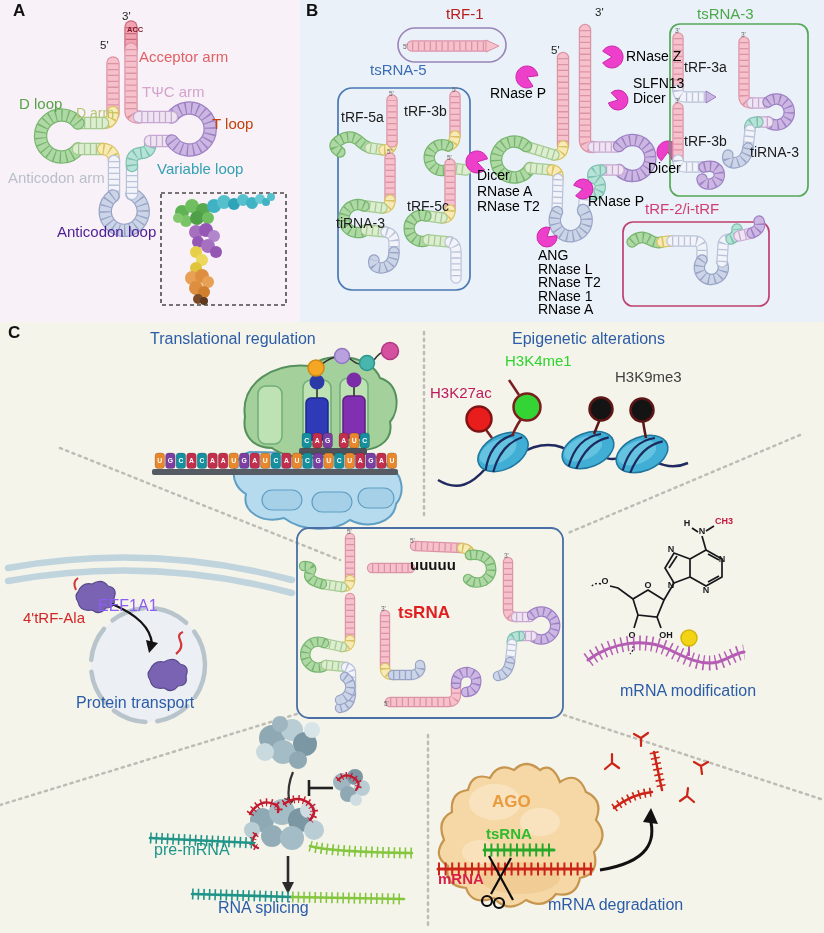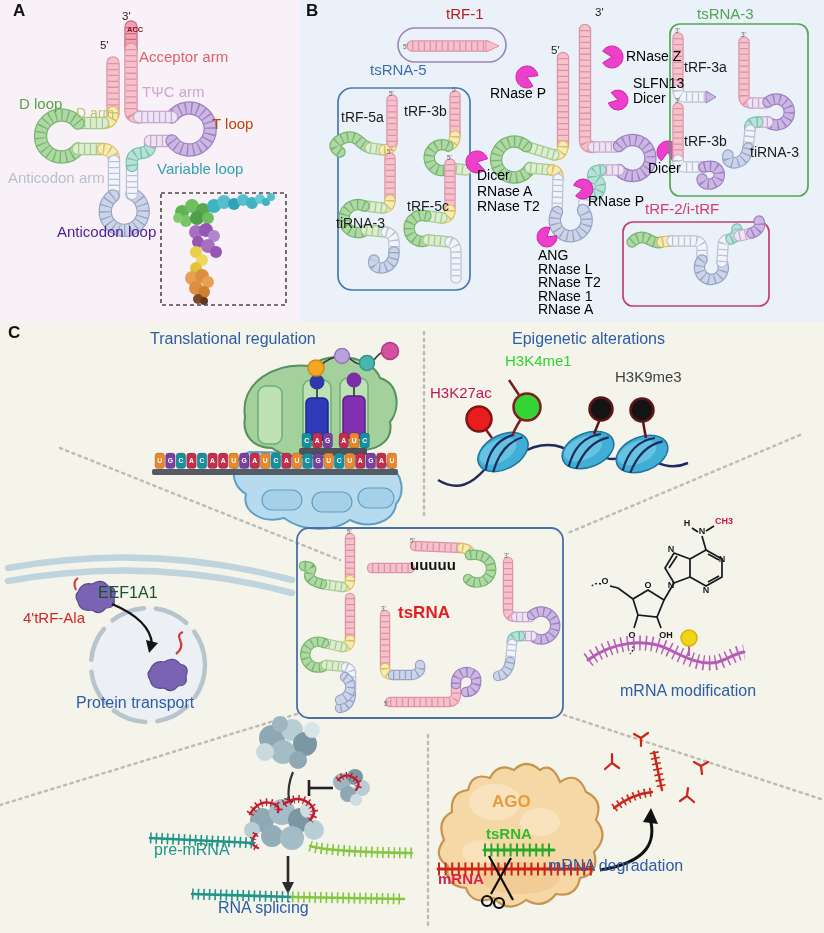--- a/index.html
+++ b/index.html
@@ -745,25 +745,25 @@
   <div class="lbl frag" style="left:684px;top:134px">tRF-3b</div>
   <div class="lbl frag" style="left:750px;top:145px">tiRNA-3</div>
   <div class="lbl" style="left:645px;top:201px;font-size:15px;color:#d23d72">tRF-2/i-tRF</div>
 
   <div class="lbl tag" style="left:8px;top:324px">C</div>
   <div class="lbl blue-title" style="left:150px;top:330px">Translational regulation</div>
   <div class="lbl blue-title" style="left:512px;top:330px">Epigenetic alterations</div>
   <div class="lbl" style="left:505px;top:353px;font-size:15px;color:#2fd32f">H3K4me1</div>
   <div class="lbl" style="left:430px;top:385px;font-size:15px;color:#be185d">H3K27ac</div>
   <div class="lbl" style="left:615px;top:369px;font-size:15px;color:#404040">H3K9me3</div>
-  <div class="lbl" style="left:98px;top:584px;font-size:16px;color:#14532d">EEF1A1</div>
+  <div class="lbl" style="left:98px;top:597px;font-size:16px;color:#8b5cf6">EEF1A1</div>
   <div class="lbl" style="left:23px;top:610px;font-size:15px;color:#d42525">4'tRF-Ala</div>
   <div class="lbl blue-title" style="left:76px;top:694px">Protein transport</div>
   <div class="lbl" style="left:410px;top:557px;font-size:15px;font-weight:bold;color:#141414">uuuuu</div>
   <div class="lbl" style="left:398px;top:604px;font-size:17px;font-weight:bold;color:#e02020">tsRNA</div>
   <div class="lbl blue-title" style="left:620px;top:682px">mRNA modification</div>
   <div class="lbl" style="left:154px;top:841px;font-size:16px;color:#1f9488">pre-mRNA</div>
   <div class="lbl blue-title" style="left:218px;top:899px">RNA splicing</div>
   <div class="lbl" style="left:492px;top:793px;font-size:17px;font-weight:bold;color:#e89a3c">AGO</div>
   <div class="lbl" style="left:486px;top:826px;font-size:15px;font-weight:bold;color:#2ebb2e">tsRNA</div>
   <div class="lbl" style="left:438px;top:871px;font-size:15px;font-weight:bold;color:#d62048">mRNA</div>
-  <div class="lbl blue-title" style="left:548px;top:857px">mRNA degradation</div>
+  <div class="lbl blue-title" style="left:548px;top:896px">mRNA degradation</div>
 </div>
 
 </body></html>

